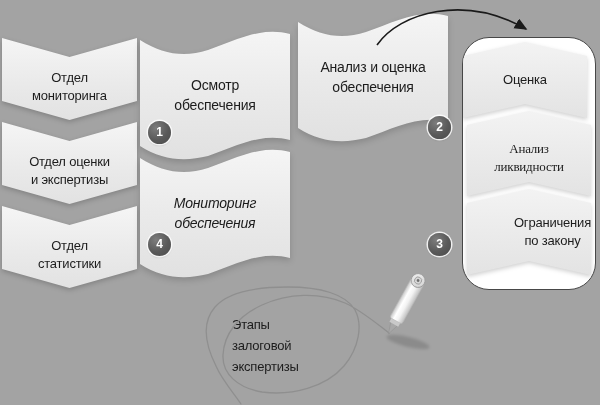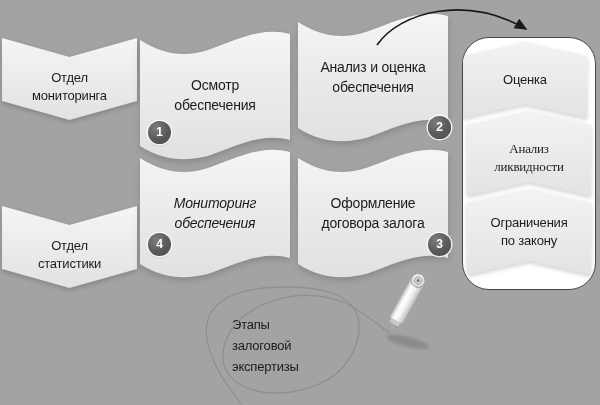--- a/index.html
+++ b/index.html
@@ -72,20 +72,25 @@
         <feGaussianBlur stdDeviation="1.6"></feGaussianBlur>
       </filter>
     </defs>
   </svg>
 
   <div class="shadow-wrap" style="left:2px;top:38px;">
     <div class="chev-down">
       <div>Отдел<br>мониторинга</div>
     </div>
   </div>
+  <div class="shadow-wrap" style="left:2px;top:122px;">
+    <div class="chev-down">
+      <div>Отдел оценки<br>и экспертизы</div>
+    </div>
+  </div>
   <div class="shadow-wrap" style="left:2px;top:206px;">
     <div class="chev-down">
       <div>Отдел<br>статистики</div>
     </div>
   </div>
 
   <div class="flag-wrap" style="left:138px;top:24px;">
     <svg class="flag-svg" width="154" height="140" viewBox="0 0 154 140">
       <path d="M2,16 C24,30 46,34 70,26 C98,16 124,2 152,10 L152,116 C124,108 98,122 70,132 C46,138 24,136 2,122 Z" fill="url(#flagGrad)"></path>
     </svg>
@@ -96,45 +101,39 @@
       <path d="M2,16 C24,30 46,34 70,26 C98,16 124,2 152,10 L152,116 C124,108 98,122 70,132 C46,138 24,136 2,122 Z" fill="url(#flagGrad)"></path>
     </svg>
     <div class="flag-label">Мониторинг<br>обеспечения</div>
   </div>
   <div class="flag-wrap" style="left:296px;top:6px;">
     <svg class="flag-svg" width="154" height="140" viewBox="0 0 154 140">
       <path d="M2,16 C24,30 46,34 70,26 C98,16 124,2 152,10 L152,116 C124,108 98,122 70,132 C46,138 24,136 2,122 Z" fill="url(#flagGrad)"></path>
     </svg>
     <div class="flag-label">Анализ и оценка<br>обеспечения</div>
   </div>
-  <div class="flag-wrap" style="left:296px;top:142px;">
-    <svg class="flag-svg" width="154" height="140" viewBox="0 0 154 140">
-      <path d="M2,16 C24,30 46,34 70,26 C98,16 124,2 152,10 L152,116 C124,108 98,122 70,132 C46,138 24,136 2,122 Z" fill="url(#flagGrad)"></path>
-    </svg>
-    <div class="flag-label">Оформление<br>договора залога</div>
-  </div>
 
   <div class="badge" style="left:148px;top:121px;">1</div>
   <div class="badge" style="left:428px;top:116px;">2</div>
   <div class="badge" style="left:428px;top:233px;">3</div>
   <div class="badge" style="left:148px;top:233px;">4</div>
 
   <div class="assess-box">
     <div class="shadow-wrap" style="left:0;top:0;filter:drop-shadow(0 2px 2px rgba(0,0,0,0.18));">
       <div class="chev-up" style="top:4px;height:76px;left:0;position:relative;">
         <div>Оценка</div>
       </div>
     </div>
     <div class="shadow-wrap" style="left:0;top:0;filter:drop-shadow(0 2px 2px rgba(0,0,0,0.18));">
       <div class="chev-up" style="top:73px;height:85px;padding-top:8px;font-family:Liberation Serif, serif;">
         <div>Анализ<br>ликвидности</div>
       </div>
     </div>
     <div class="shadow-wrap" style="left:0;top:0;filter:drop-shadow(0 2px 2px rgba(0,0,0,0.18));">
-      <div class="chev-up" style="top:151px;height:86px;">
+      <div class="chev-up" style="top:151px;height:86px;justify-content:flex-end;">
         <div>Ограничения<br>по закону</div>
       </div>
     </div>
   </div>
 
   <div class="caption">Этапы<br>залоговой<br>экспертизы</div>
 
   <svg class="overlay" width="600" height="405" viewBox="0 0 600 405">
     <defs>
       <marker id="arrowHead" markerWidth="9" markerHeight="8" refX="7" refY="3.5" orient="auto">

